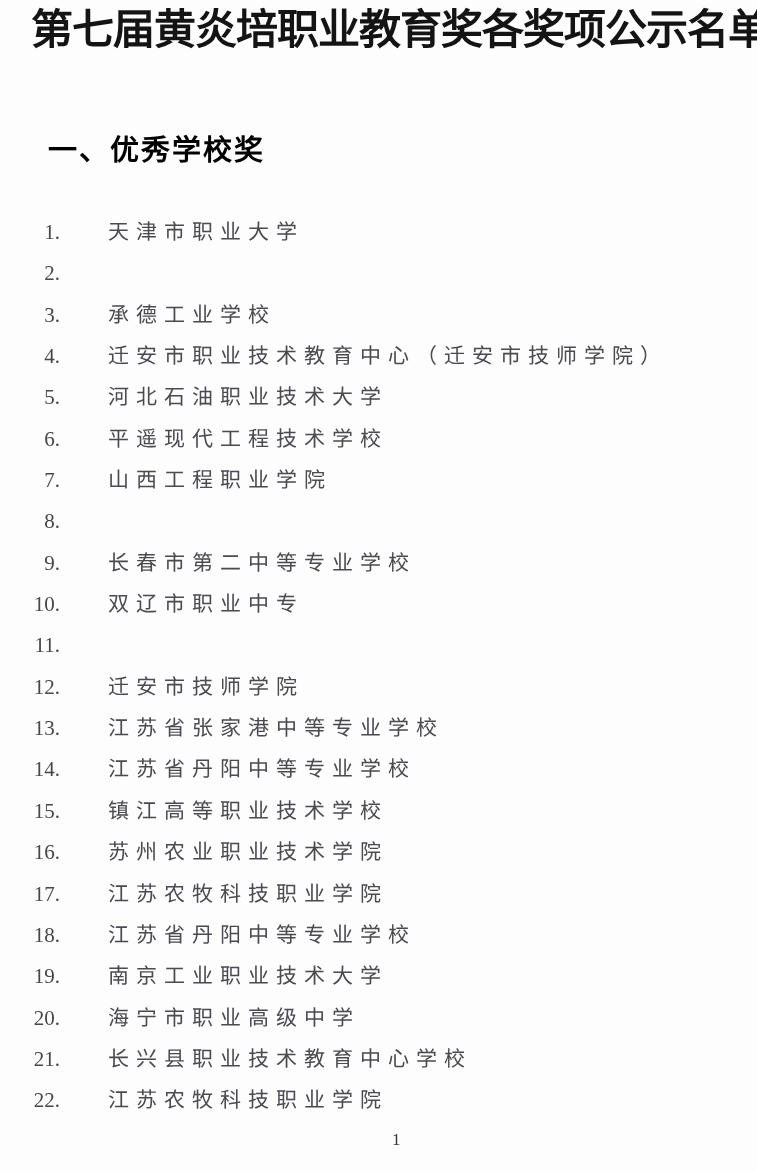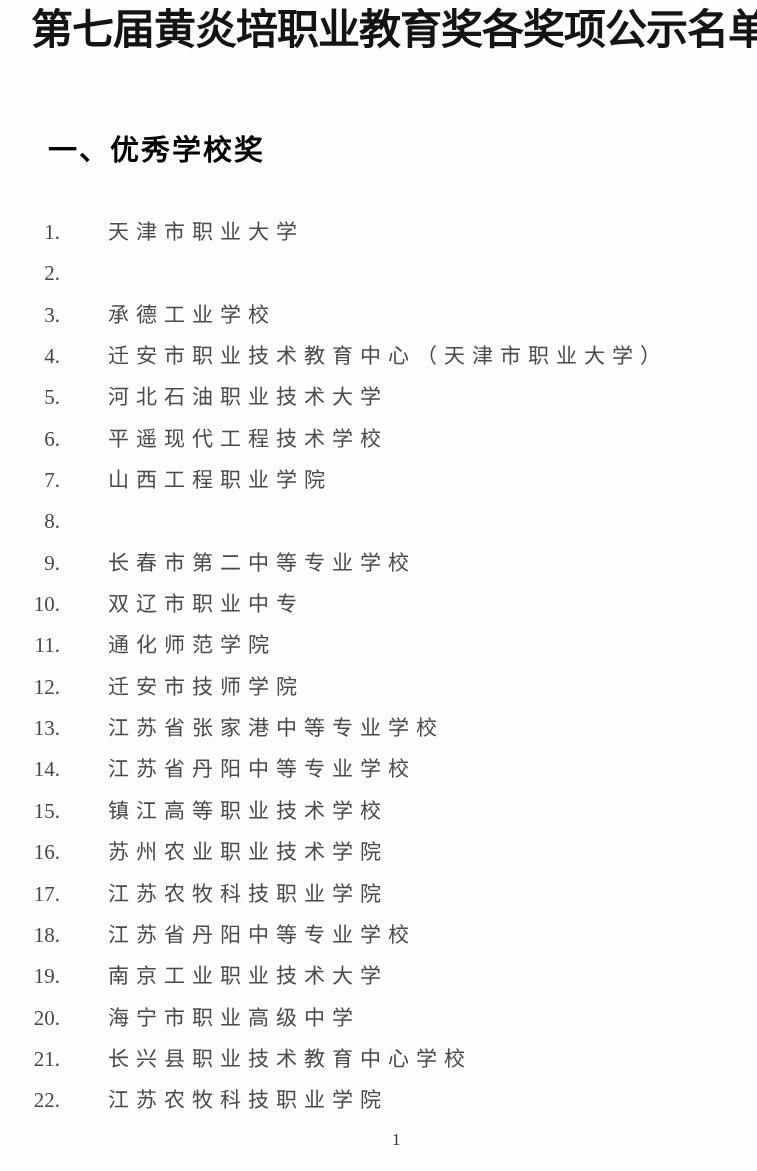--- a/index.html
+++ b/index.html
@@ -90,21 +90,21 @@
     <span class="item-number">2.</span>
   </li>
 
   <li>
     <span class="item-number">3.</span>
     <span class="item-school">承德工业学校</span>
   </li>
 
   <li>
     <span class="item-number">4.</span>
-    <span class="item-school">迁安市职业技术教育中心（天津市职业大学）</span>
+    <span class="item-school">迁安市职业技术教育中心（迁安市技师学院）</span>
   </li>
 
   <li>
     <span class="item-number">5.</span>
     <span class="item-school">河北石油职业技术大学</span>
   </li>
 
   <li>
     <span class="item-number">6.</span>
     <span class="item-school">平遥现代工程技术学校</span>
@@ -124,21 +124,20 @@
     <span class="item-school">长春市第二中等专业学校</span>
   </li>
 
   <li>
     <span class="item-number">10.</span>
     <span class="item-school">双辽市职业中专</span>
   </li>
 
   <li>
     <span class="item-number">11.</span>
-    <span class="item-school">通化师范学院</span>
   </li>
 
   <li>
     <span class="item-number">12.</span>
     <span class="item-school">迁安市技师学院</span>
   </li>
 
   <li>
     <span class="item-number">13.</span>
     <span class="item-school">江苏省张家港中等专业学校</span>

